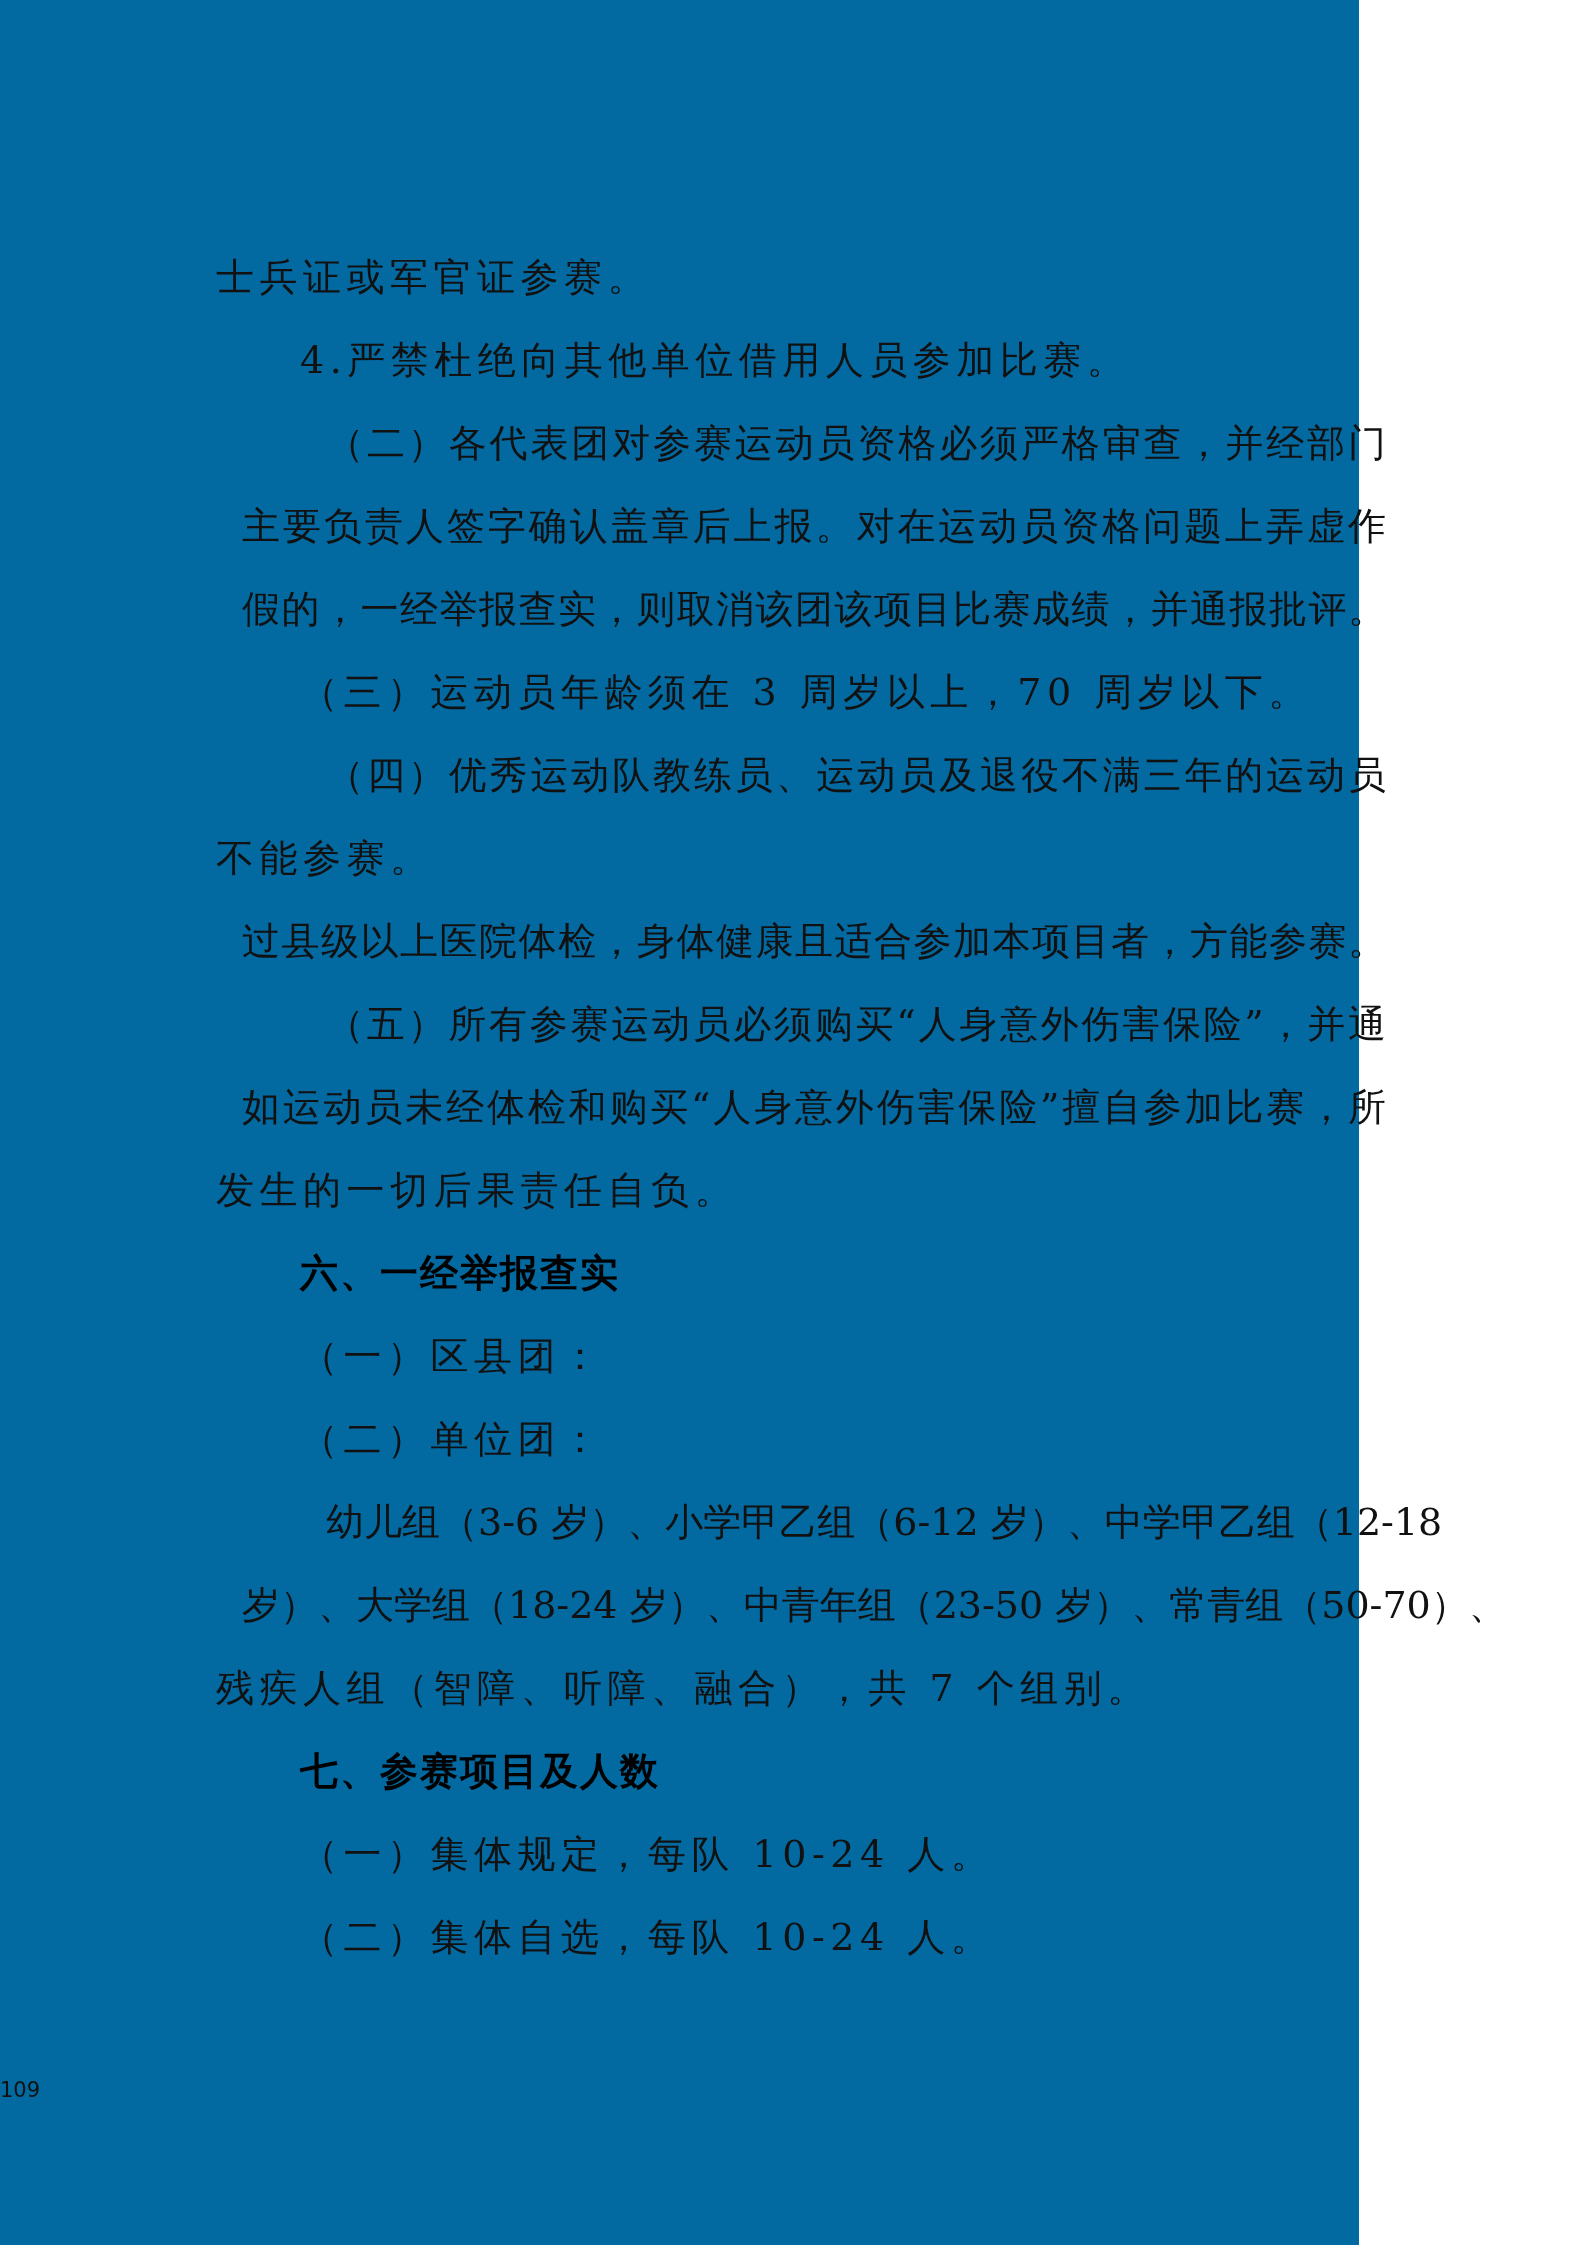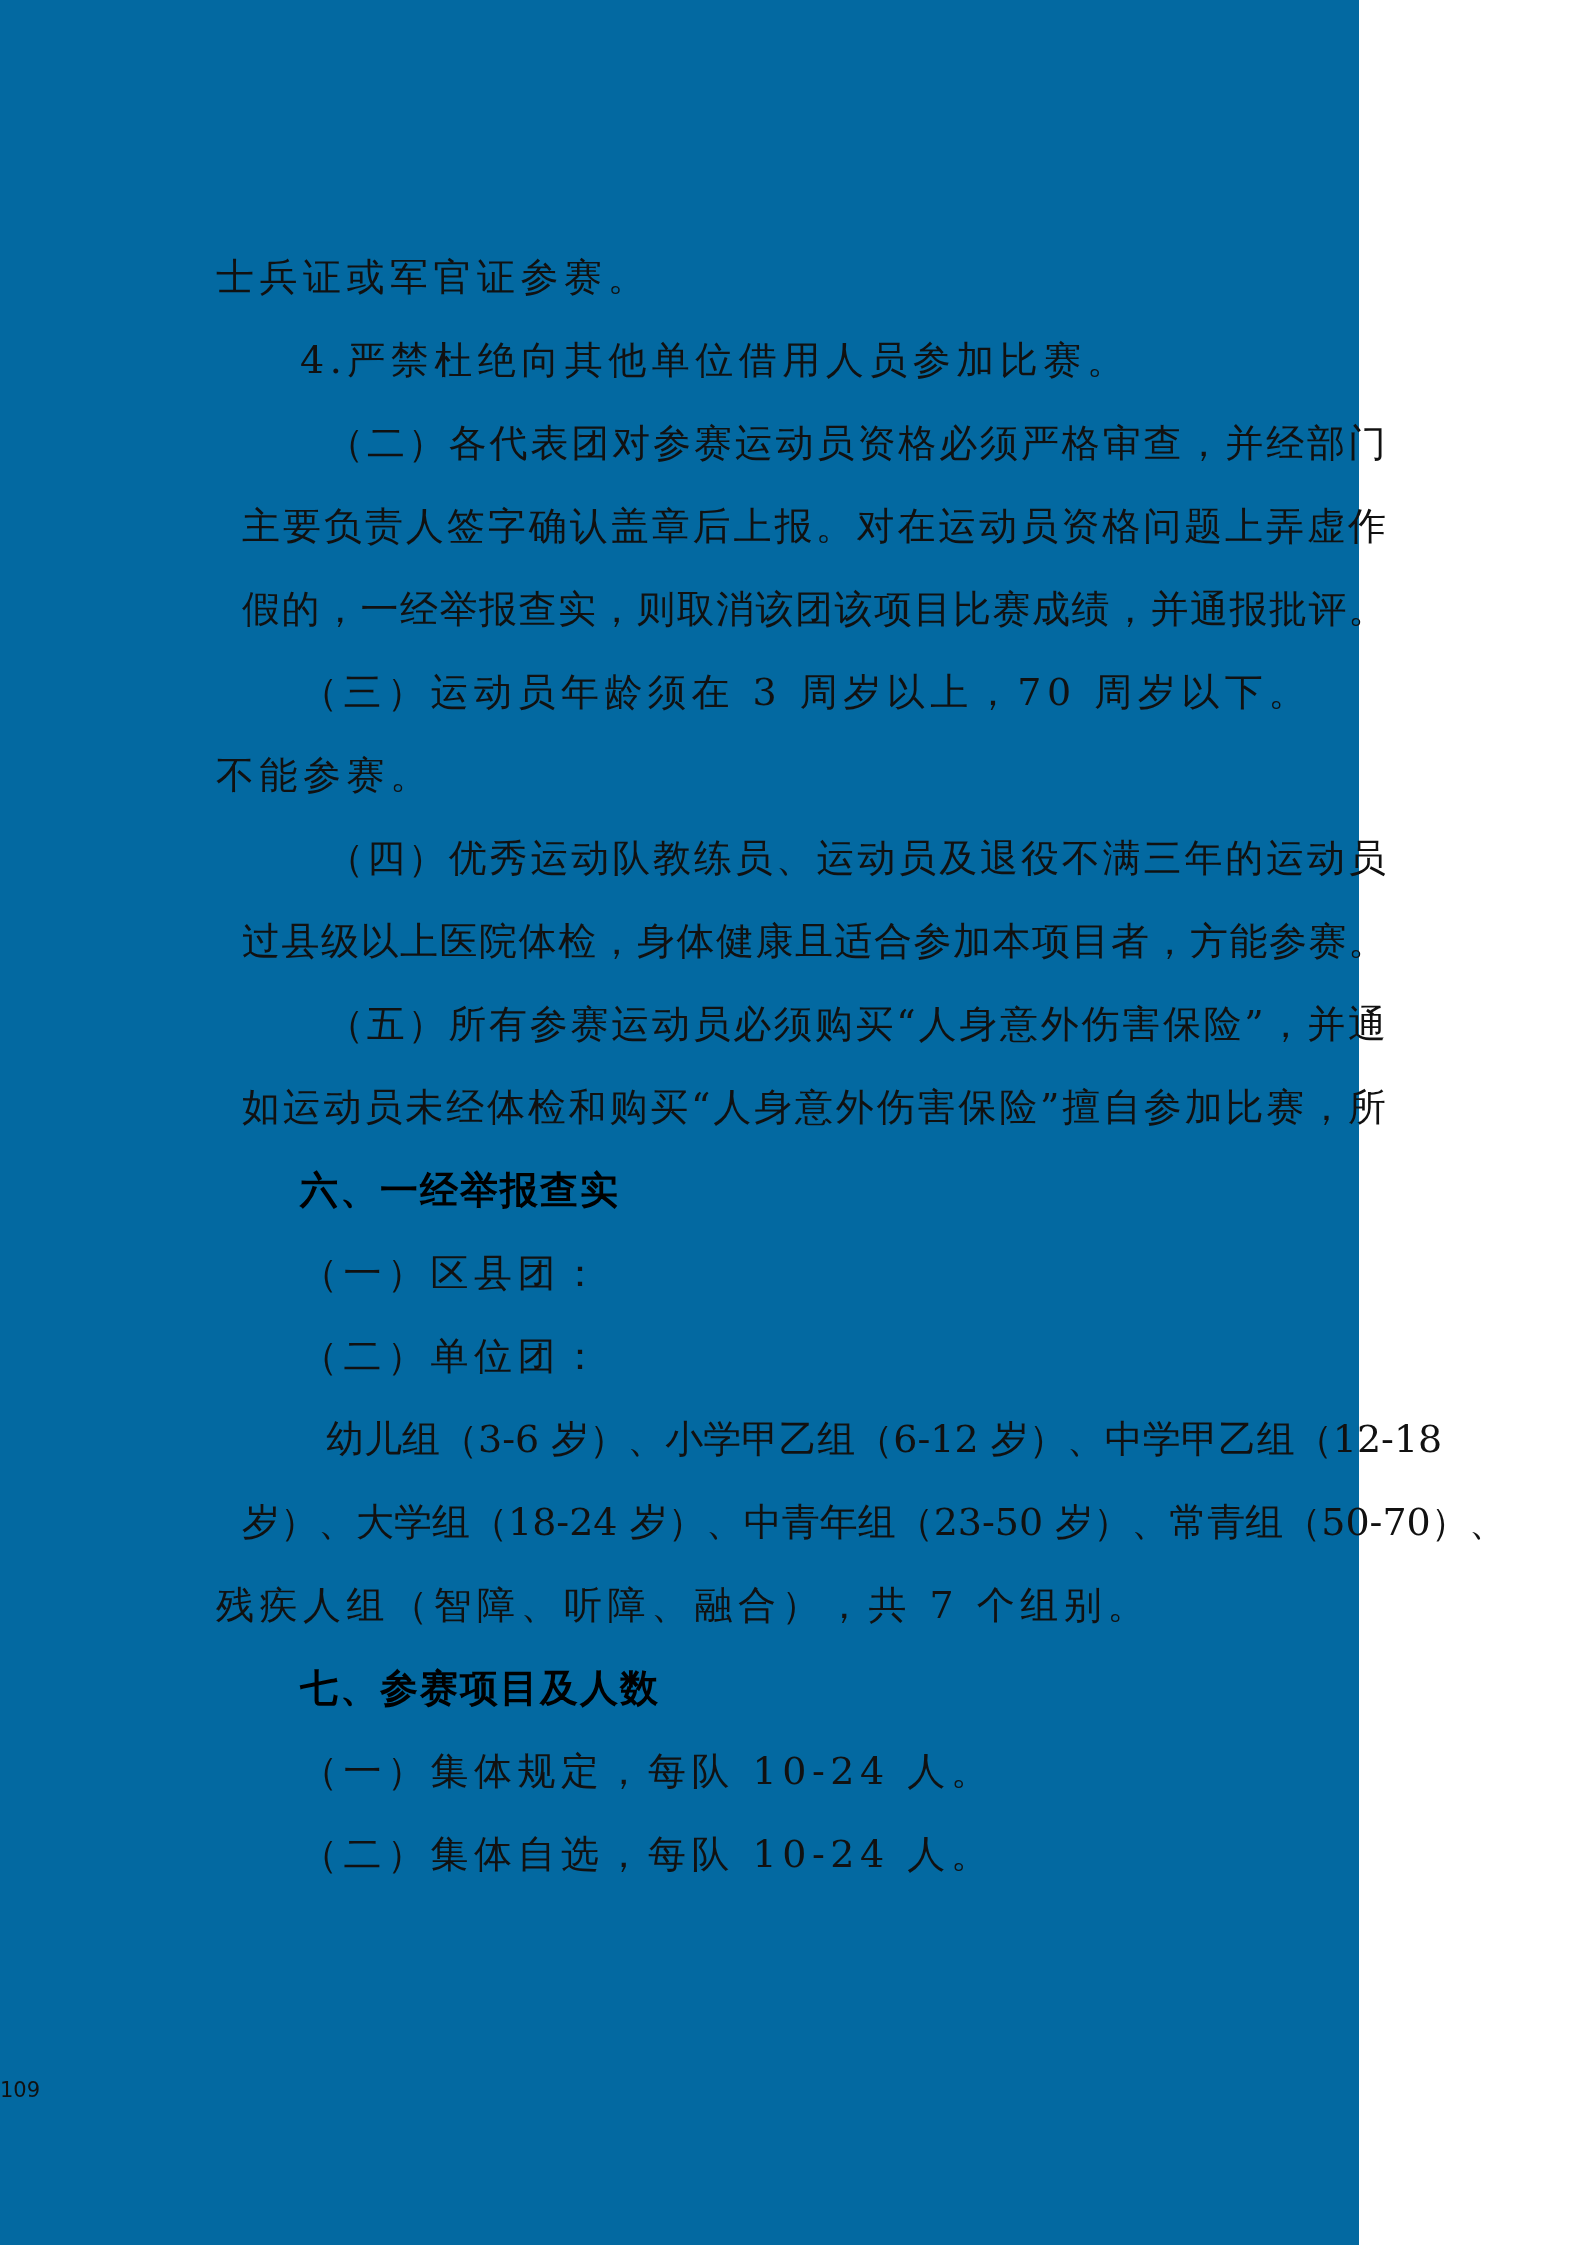--- a/index.html
+++ b/index.html
@@ -77,26 +77,27 @@
     <div class="line">士兵证或军官证参赛。</div>
 
     <div class="line indent">4.严禁杜绝向其他单位借用人员参加比赛。</div>
 
     <div class="line justify indent">（二）各代表团对参赛运动员资格必须严格审查，并经部门</div>
     <div class="line justify">主要负责人签字确认盖章后上报。对在运动员资格问题上弄虚作</div>
     <div class="line justify">假的，一经举报查实，则取消该团该项目比赛成绩，并通报批评。</div>
 
     <div class="line indent">（三）运动员年龄须在 3 周岁以上，70 周岁以下。</div>
 
+    <div class="line justify indent">（四）优秀运动队教练员、运动员及退役不满三年的运动员</div>
     <div class="line">不能参赛。</div>
-    <div class="line justify indent">（四）优秀运动队教练员、运动员及退役不满三年的运动员</div>
 
     <div class="line justify">过县级以上医院体检，身体健康且适合参加本项目者，方能参赛。</div>
     <div class="line justify indent">（五）所有参赛运动员必须购买“人身意外伤害保险”，并通</div>
     <div class="line justify">如运动员未经体检和购买“人身意外伤害保险”擅自参加比赛，所</div>
+    <div class="line">发生的一切后果责任自负。</div>
 
     <div class="heading">六、一经举报查实</div>
     <div class="line indent">（一）区县团：</div>
     <div class="line indent">（二）单位团：</div>
     <div class="line justify indent">幼儿组（3-6 岁）、小学甲乙组（6-12 岁）、中学甲乙组（12-18</div>
     <div class="line justify">岁）、大学组（18-24 岁）、中青年组（23-50 岁）、常青组（50-70）、</div>
     <div class="line">残疾人组（智障、听障、融合），共 7 个组别。</div>
 
     <div class="heading">七、参赛项目及人数</div>
     <div class="line indent">（一）集体规定，每队 10-24 人。</div>

